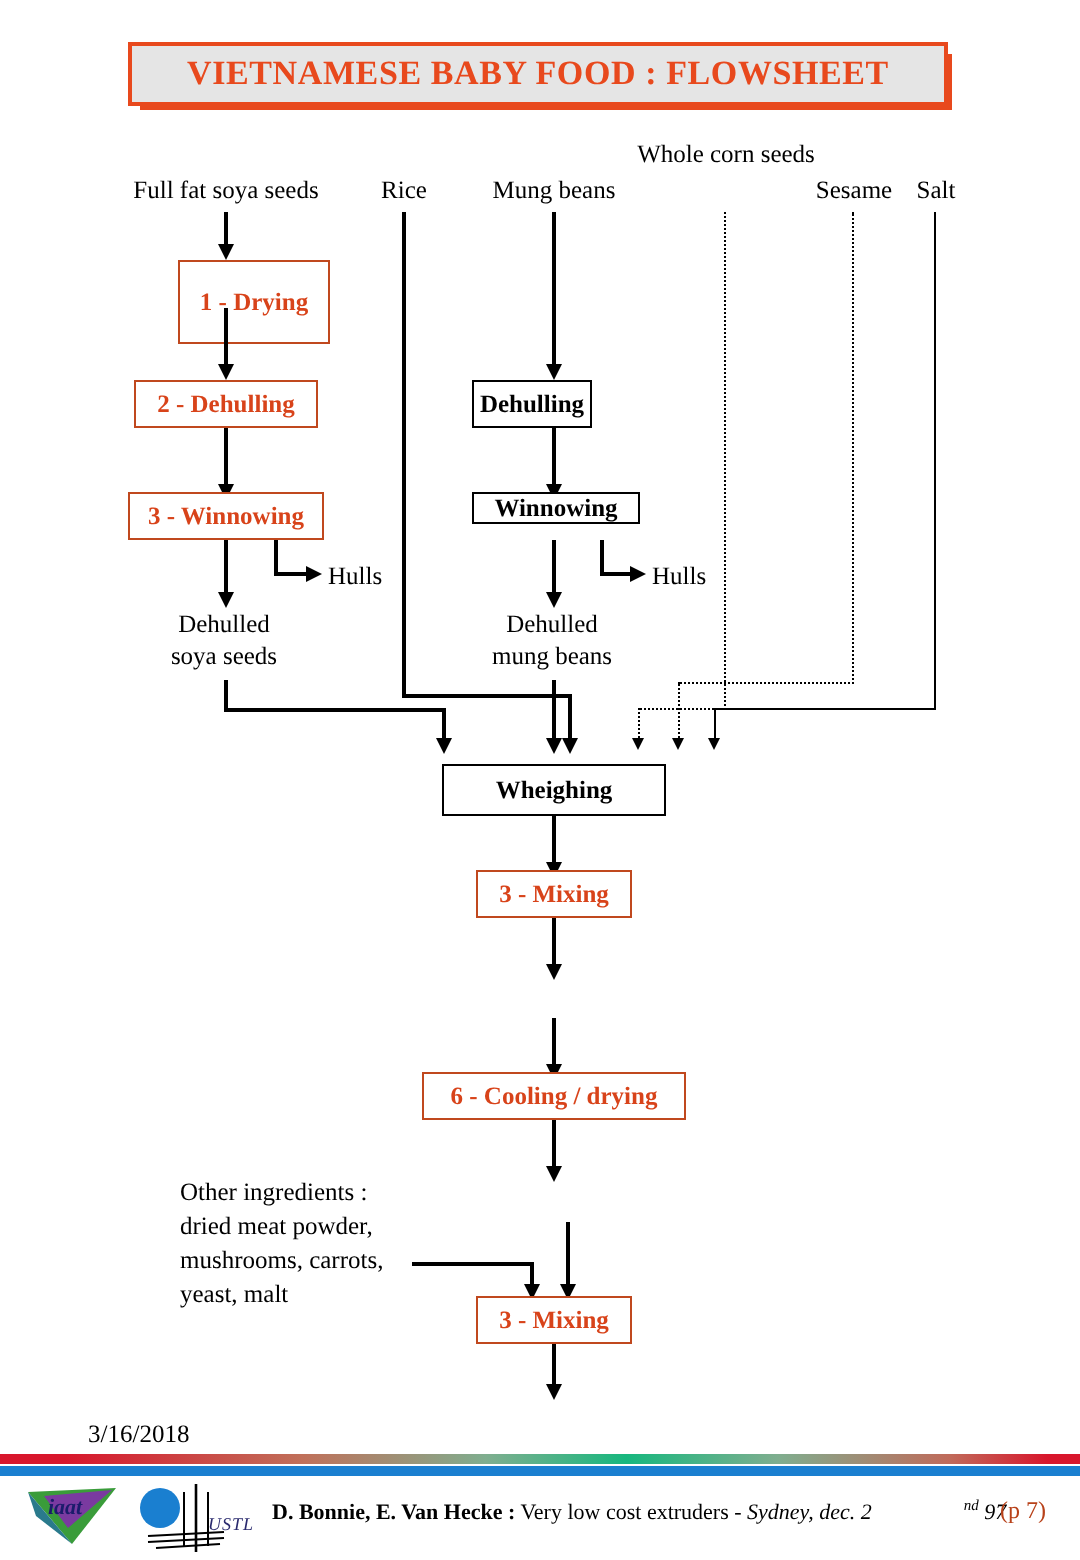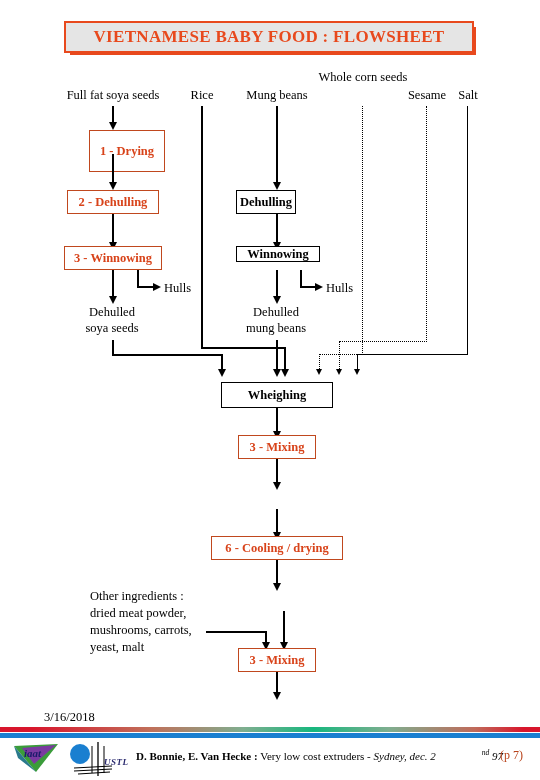--- a/index.html
+++ b/index.html
@@ -79,21 +79,21 @@
     position:absolute;left:0;top:727px;width:540px;height:5px;
     background:linear-gradient(to right,#d8162c 0%,#d8162c 6%,#c0705a 28%,#7fae8f 45%,#17b77e 58%,#7fae8f 72%,#c06a5a 88%,#d8162c 97%,#d8162c 100%);
   }
   #blue-bar{
     position:absolute;left:0;top:733px;width:540px;height:5px;background:#1a7fd0;
   }
   #logo-iaat{position:absolute;left:12px;top:742px;width:48px;height:32px;}
   #logo-ustl{position:absolute;left:66px;top:740px;width:66px;height:38px;}
   #ustl-word{
     position:absolute;left:104px;top:757px;font-size:9px;font-style:italic;
-    font-weight:bold;color:#2a2a6e;letter-spacing:.5px;
+    font-weight:normal;color:#2a2a6e;letter-spacing:.5px;
     font-family:"Liberation Serif", serif;
   }
   #footer-cite{
     position:absolute;left:136px;top:748px;font-size:11px;color:#000;
     white-space:nowrap;font-family:"Liberation Serif", serif;
   }
   #footer-cite .b{font-weight:bold;}
   #footer-cite .it{font-style:italic;}
   #footer-cite sup{font-size:7.5px;padding-left:46px;}
   #page-num{

